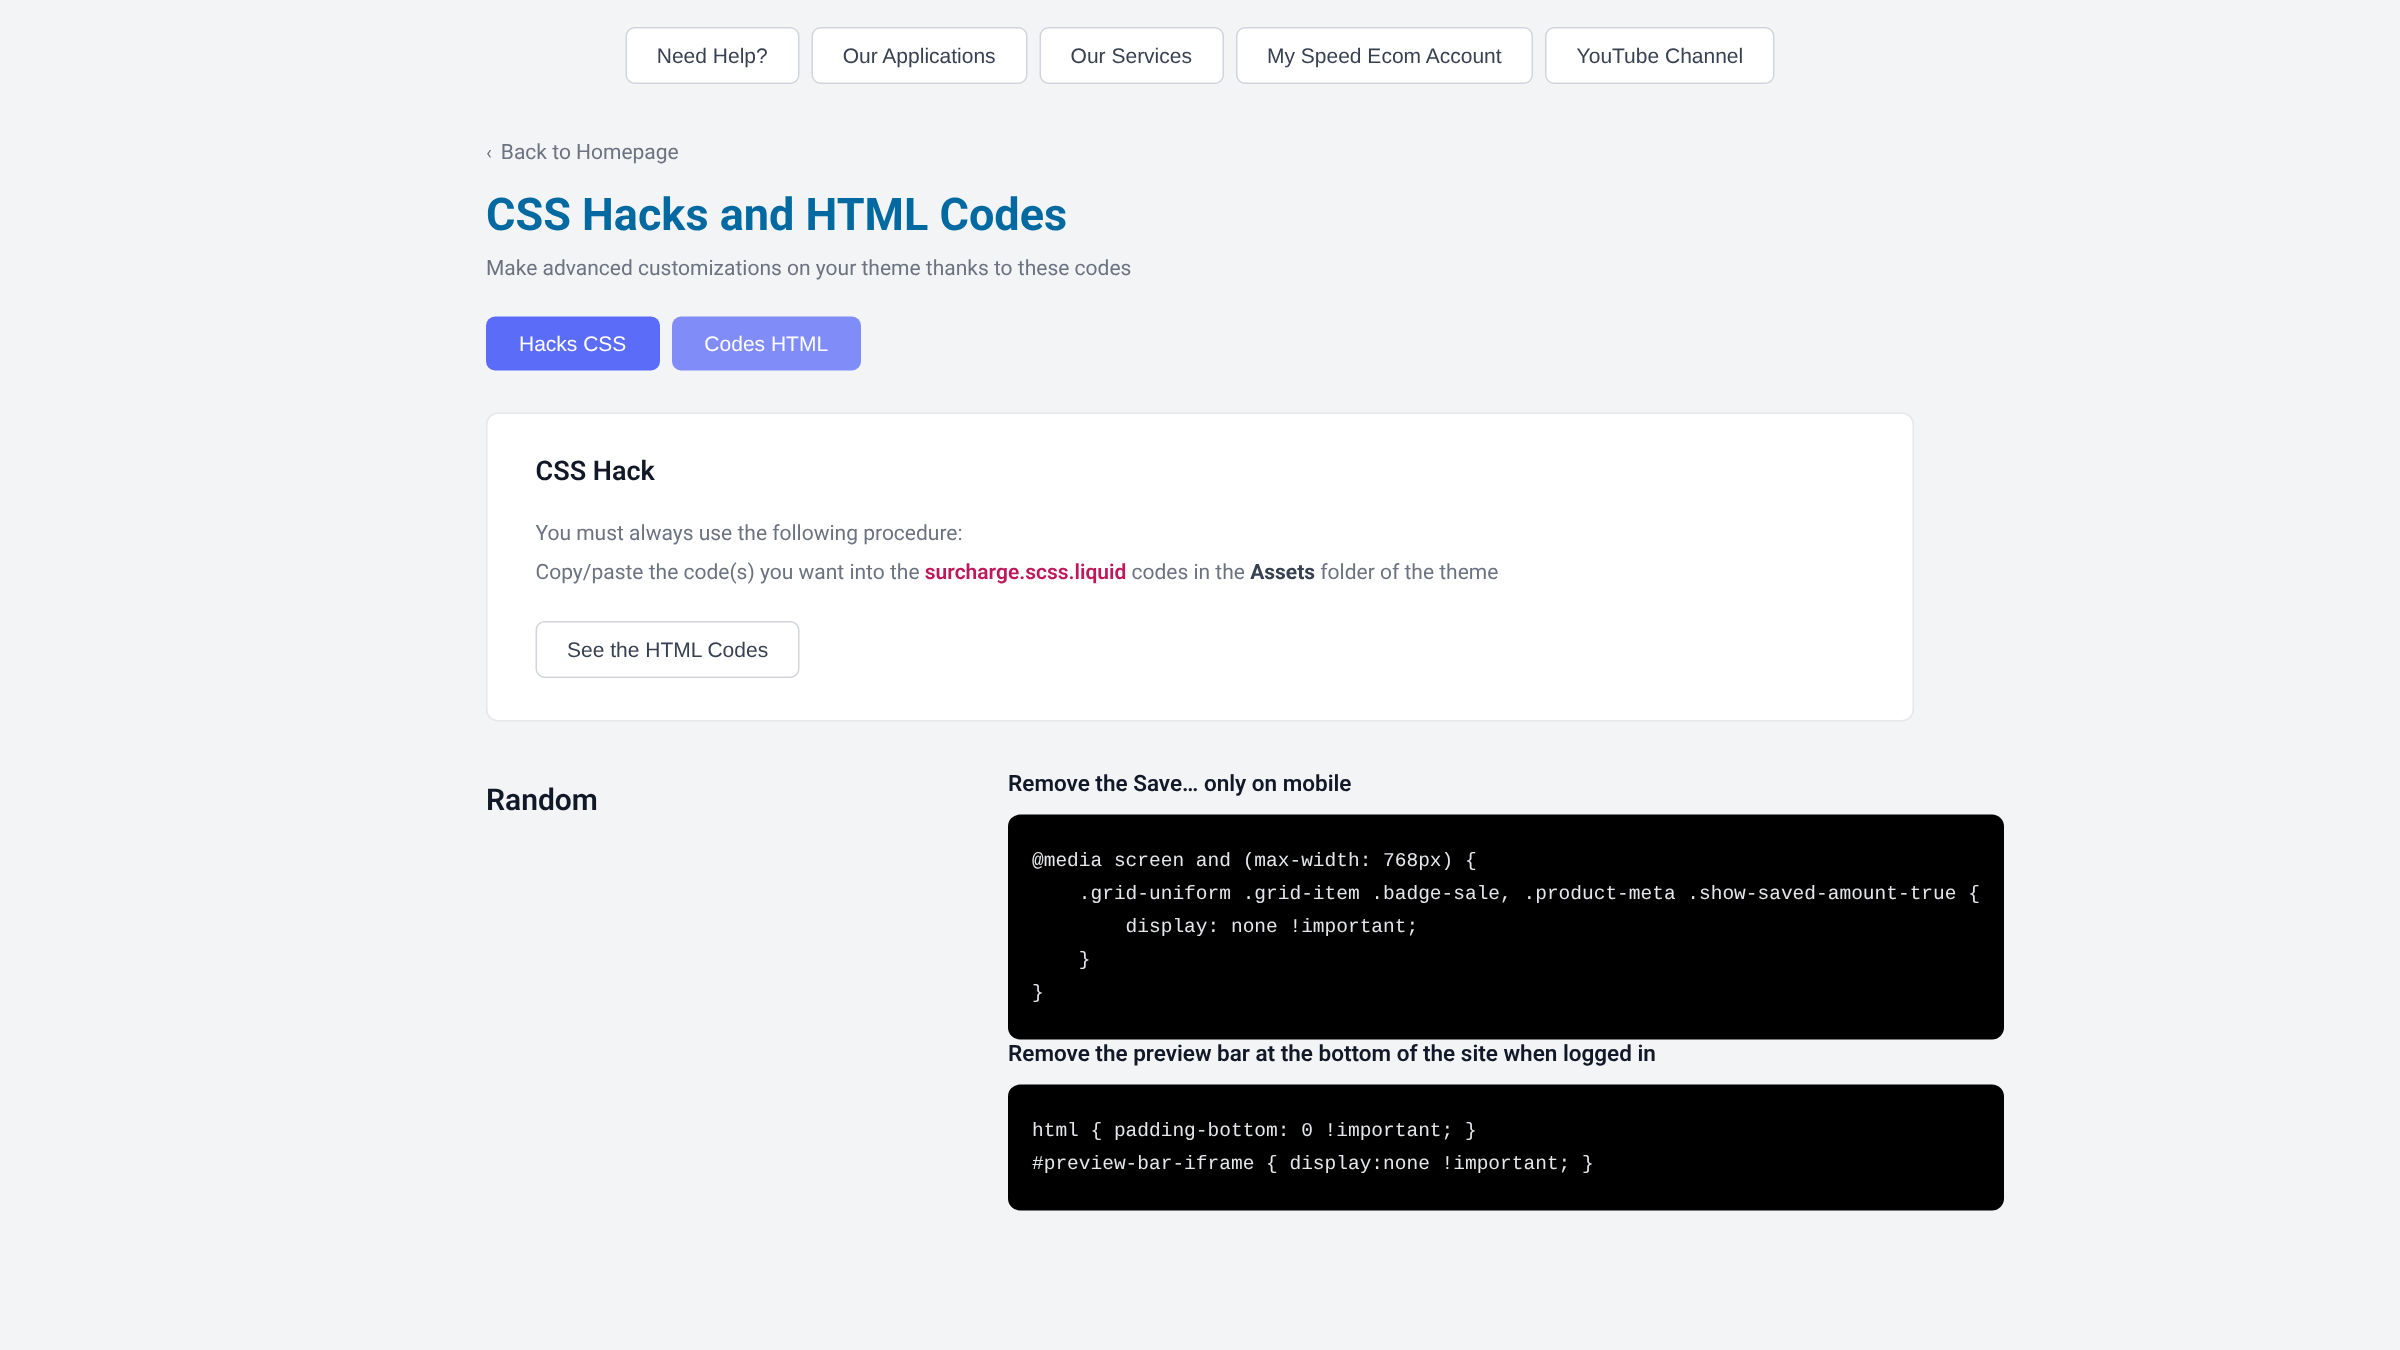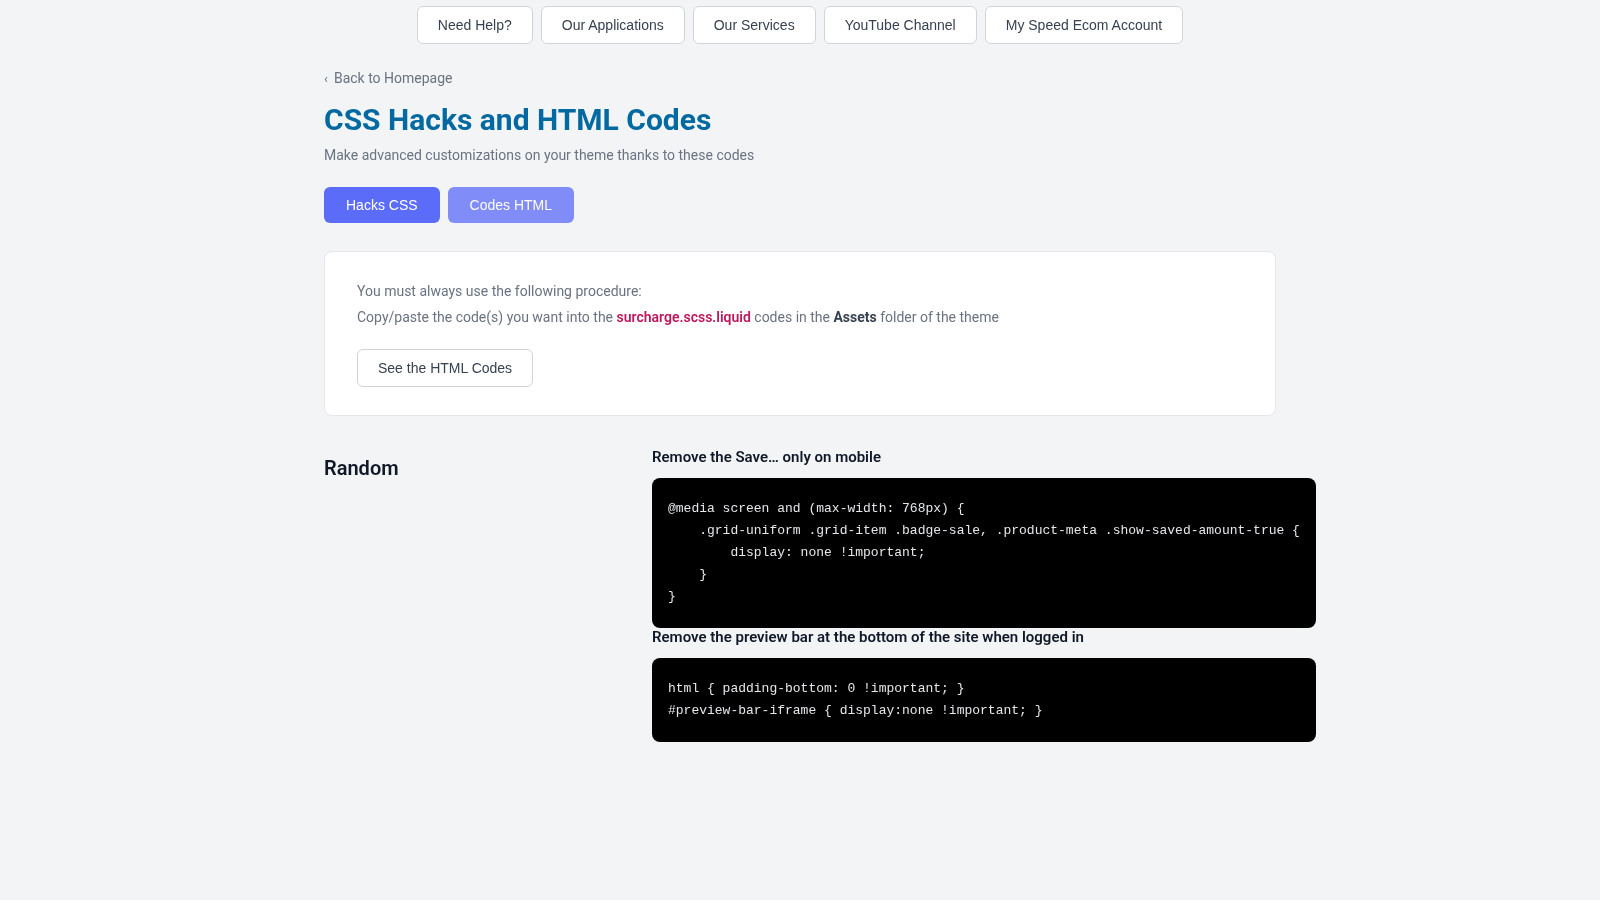--- a/index.html
+++ b/index.html
@@ -13,21 +13,21 @@
       font-family: -apple-system, BlinkMacSystemFont, 'Segoe UI', Roboto, Oxygen, sans-serif;
       min-height: 900px;
       width: 1600px;
     }
 
     
     .nav-bar {
       display: flex;
       justify-content: center;
       align-items: center;
-      padding: 6px 0;
+      padding: 18px 0;
       gap: 8px;
       background-color: #f3f4f6;
     }
 
     .nav-button {
       padding: 10px 20px;
       border: 1px solid #d1d5db;
       border-radius: 6px;
       background: #ffffff;
       color: #374151;
@@ -151,21 +151,21 @@
       background: #ffffff;
       color: #374151;
       font-size: 14px;
       cursor: pointer;
       text-align: center;
     }
 
     
     .section-layout {
       display: flex;
-      gap: 28px;
+      gap: 48px;
       align-items: flex-start;
     }
 
     .section-sidebar {
       width: 300px;
       flex-shrink: 0;
     }
 
     .section-sidebar-title {
       font-size: 20px;
@@ -201,40 +201,41 @@
       overflow-x: auto;
     }
   </style>
 </head>
 <body>
 
 <nav class="nav-bar">
 <button class="nav-button">Need Help?</button>
     <button class="nav-button">Our Applications</button>
     <button class="nav-button">Our Services</button>
+    <button class="nav-button">My Speed Ecom Account</button>
     <button class="nav-button">YouTube Channel</button>
-    <button class="nav-button">My Speed Ecom Account</button>
   </nav>
 
 <div class="main-content">
 
   <div class="breadcrumb">
     <span class="breadcrumb-chevron">‹</span>
     <span class="breadcrumb-text">Back to Homepage</span>
   </div>
 
   <h1 class="page-title">CSS Hacks and HTML Codes</h1>
   <p class="page-subtitle">Make advanced customizations on your theme thanks to these codes</p>
 
   <div class="tab-group">
     <button class="tab-button tab-button-active">Hacks CSS</button>
     <button class="tab-button tab-button-inactive">Codes HTML</button>
   </div>
 
   <div class="hack-card">
+    <div class="hack-card-title">CSS Hack</div>
     <p class="hack-card-desc">You must always use the following procedure:</p>
     <p class="hack-card-desc-line2">
       <span>Copy/paste the code(s) you want into the </span><span class="code-inline">surcharge.scss.liquid</span><span> codes in the </span><span class="bold-text">Assets</span><span> folder of the theme</span>
     </p>
     <button class="see-html-btn">See the HTML Codes</button>
   </div>
 
   <div class="section-layout">
     <div class="section-sidebar">
       <div class="section-sidebar-title">Random</div>

